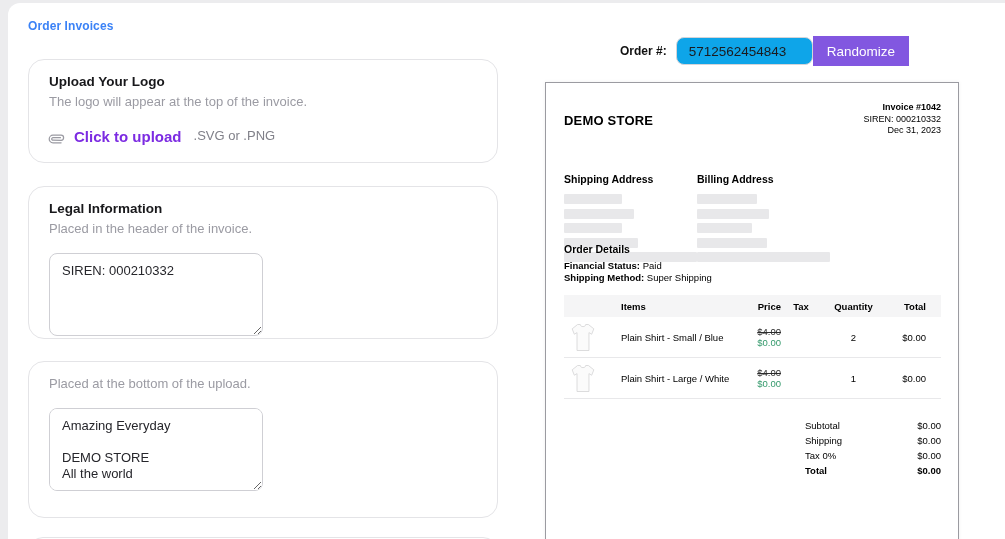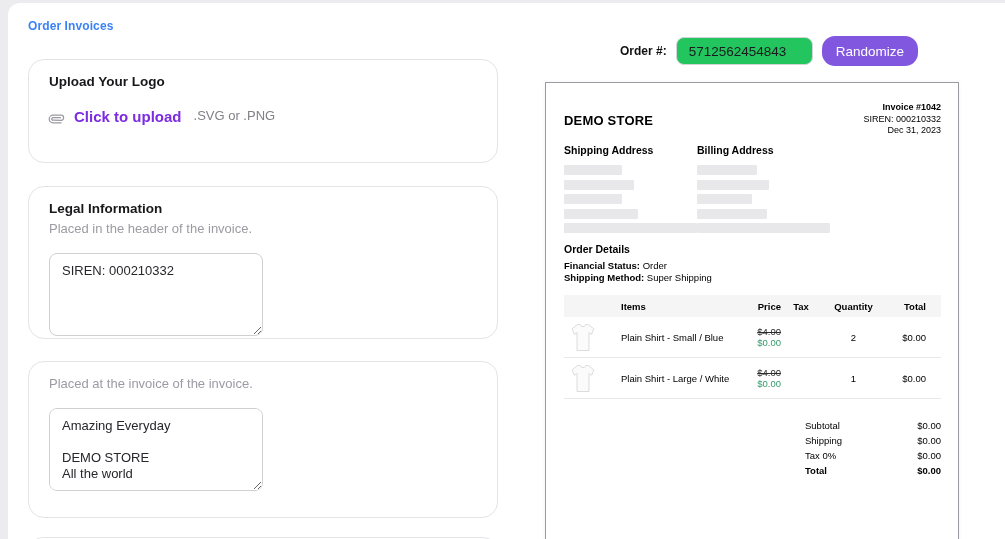--- a/index.html
+++ b/index.html
@@ -55,26 +55,26 @@
   .order-row {
     position: absolute; left: 612px; top: 33px;
     display: flex; align-items: center;
   }
   .order-label { font-size: 12px; font-weight: 700; color: #111; margin-right: 9px; }
   .order-input {
     width: 137px; height: 28px;
     border: 1px solid #d4d4d8; border-radius: 8px;
     padding: 0 12px; font-size: 13.5px; color: #1b1b1f;
     font-family: "Liberation Sans", "DejaVu Sans", sans-serif;
-    outline: none; margin-right: 9px; background: #22c55e;
+    outline: none; background: #0ea5e9;
   }
   .randomize-btn {
     height: 30px; padding: 0 14px;
     background: #8257e0; color: #fff;
-    border: none; border-radius: 13px;
+    border: none; border-radius: 0;
     font-size: 13.5px; font-weight: 500;
     font-family: "Liberation Sans", "DejaVu Sans", sans-serif;
     cursor: pointer;
   }
   
   .invoice-panel {
     position: absolute; left: 537px; top: 79px;
     width: 414px; height: 520px;
     background: #fff;
     border: 1px solid #9b9ba1;
@@ -84,21 +84,21 @@
   .inv-store {
     position: absolute; left: 18px; top: 30px;
     font-size: 13px; font-weight: 700; letter-spacing: .2px;
   }
   .inv-meta {
     position: absolute; right: 17px; top: 19px;
     text-align: right; font-size: 9px; line-height: 11.5px;
   }
   .inv-meta .inv-num { font-weight: 700; }
   .inv-addresses {
-    position: absolute; left: 18px; top: 61px;
+    position: absolute; left: 18px; top: 90px;
     display: flex;
   }
   .addr { width: 133px; }
   .addr-label { font-size: 10.5px; font-weight: 700; margin-bottom: 9px; }
   .bar { height: 10px; background: #e8e8ea; margin-bottom: 4.5px; border-radius: 1px; }
   .addr-shipping .bar:nth-of-type(1) { width: 49px; }
   .addr-shipping .bar:nth-of-type(2) { width: 58px; }
   .addr-shipping .bar:nth-of-type(3) { width: 70px; }
   .addr-shipping .bar:nth-of-type(4) { width: 58px; }
   .addr-shipping .bar:nth-of-type(5) { width: 74px; }
@@ -139,39 +139,40 @@
 </style>
 </head>
 <body>
 
 <div class="main-container">
 
   <h1 class="page-title">Order Invoices</h1>
 
   <section class="card card-upload">
     <div class="card-title">Upload Your Logo</div>
+    <div class="card-subtitle">The logo will appear at the top of the invoice.</div>
     <div class="upload-row">
       <span class="clip-icon">
         <svg viewBox="0 0 24 24" fill="none" stroke="#9a9aa2" stroke-width="2" stroke-linecap="round" stroke-linejoin="round" style="transform:rotate(45deg);width:15px;height:22px;">
           <path d="M21.44 11.05l-9.19 9.19a6 6 0 0 1-8.49-8.49l9.19-9.19a4 4 0 0 1 5.66 5.66l-9.2 9.19a2 2 0 0 1-2.83-2.83l8.49-8.48"></path>
         </svg>
       </span>
       <a class="upload-link">Click to upload</a>
       <span class="upload-formats">.SVG or .PNG</span>
     </div>
   </section>
 
   <section class="card card-legal">
     <div class="card-title">Legal Information</div>
     <div class="card-subtitle">Placed in the header of the invoice.</div>
     <textarea spellcheck="false" style="">SIREN: 000210332</textarea>
   </section>
 
   <section class="card card-footer">
-    <div class="card-subtitle">Placed at the invoice of the invoice.</div>
+    <div class="card-subtitle">Placed at the bottom of the upload.</div>
     <textarea spellcheck="false" style="">Amazing Everyday
 
 DEMO STORE
 All the world</textarea>
   </section>
 
   <section class="card card-peek"></section>
 
   <div class="order-row">
     <span class="order-label">Order #:</span>
@@ -206,21 +207,21 @@
         <div class="bar"></div>
         <div class="bar"></div>
       </div>
     </div>
 
     <div class="inv-details-label">Order Details</div>
 
     <div class="inv-status-block">
       <div>
         <b>Financial Status:</b>
-        <span>Order</span>
+        <span>Paid</span>
       </div>
       <div>
         <b>Shipping Method:</b>
         <span>Super Shipping</span>
       </div>
     </div>
 
     <div class="inv-table">
       <div class="t-head">
         <div class="c-img"></div>

